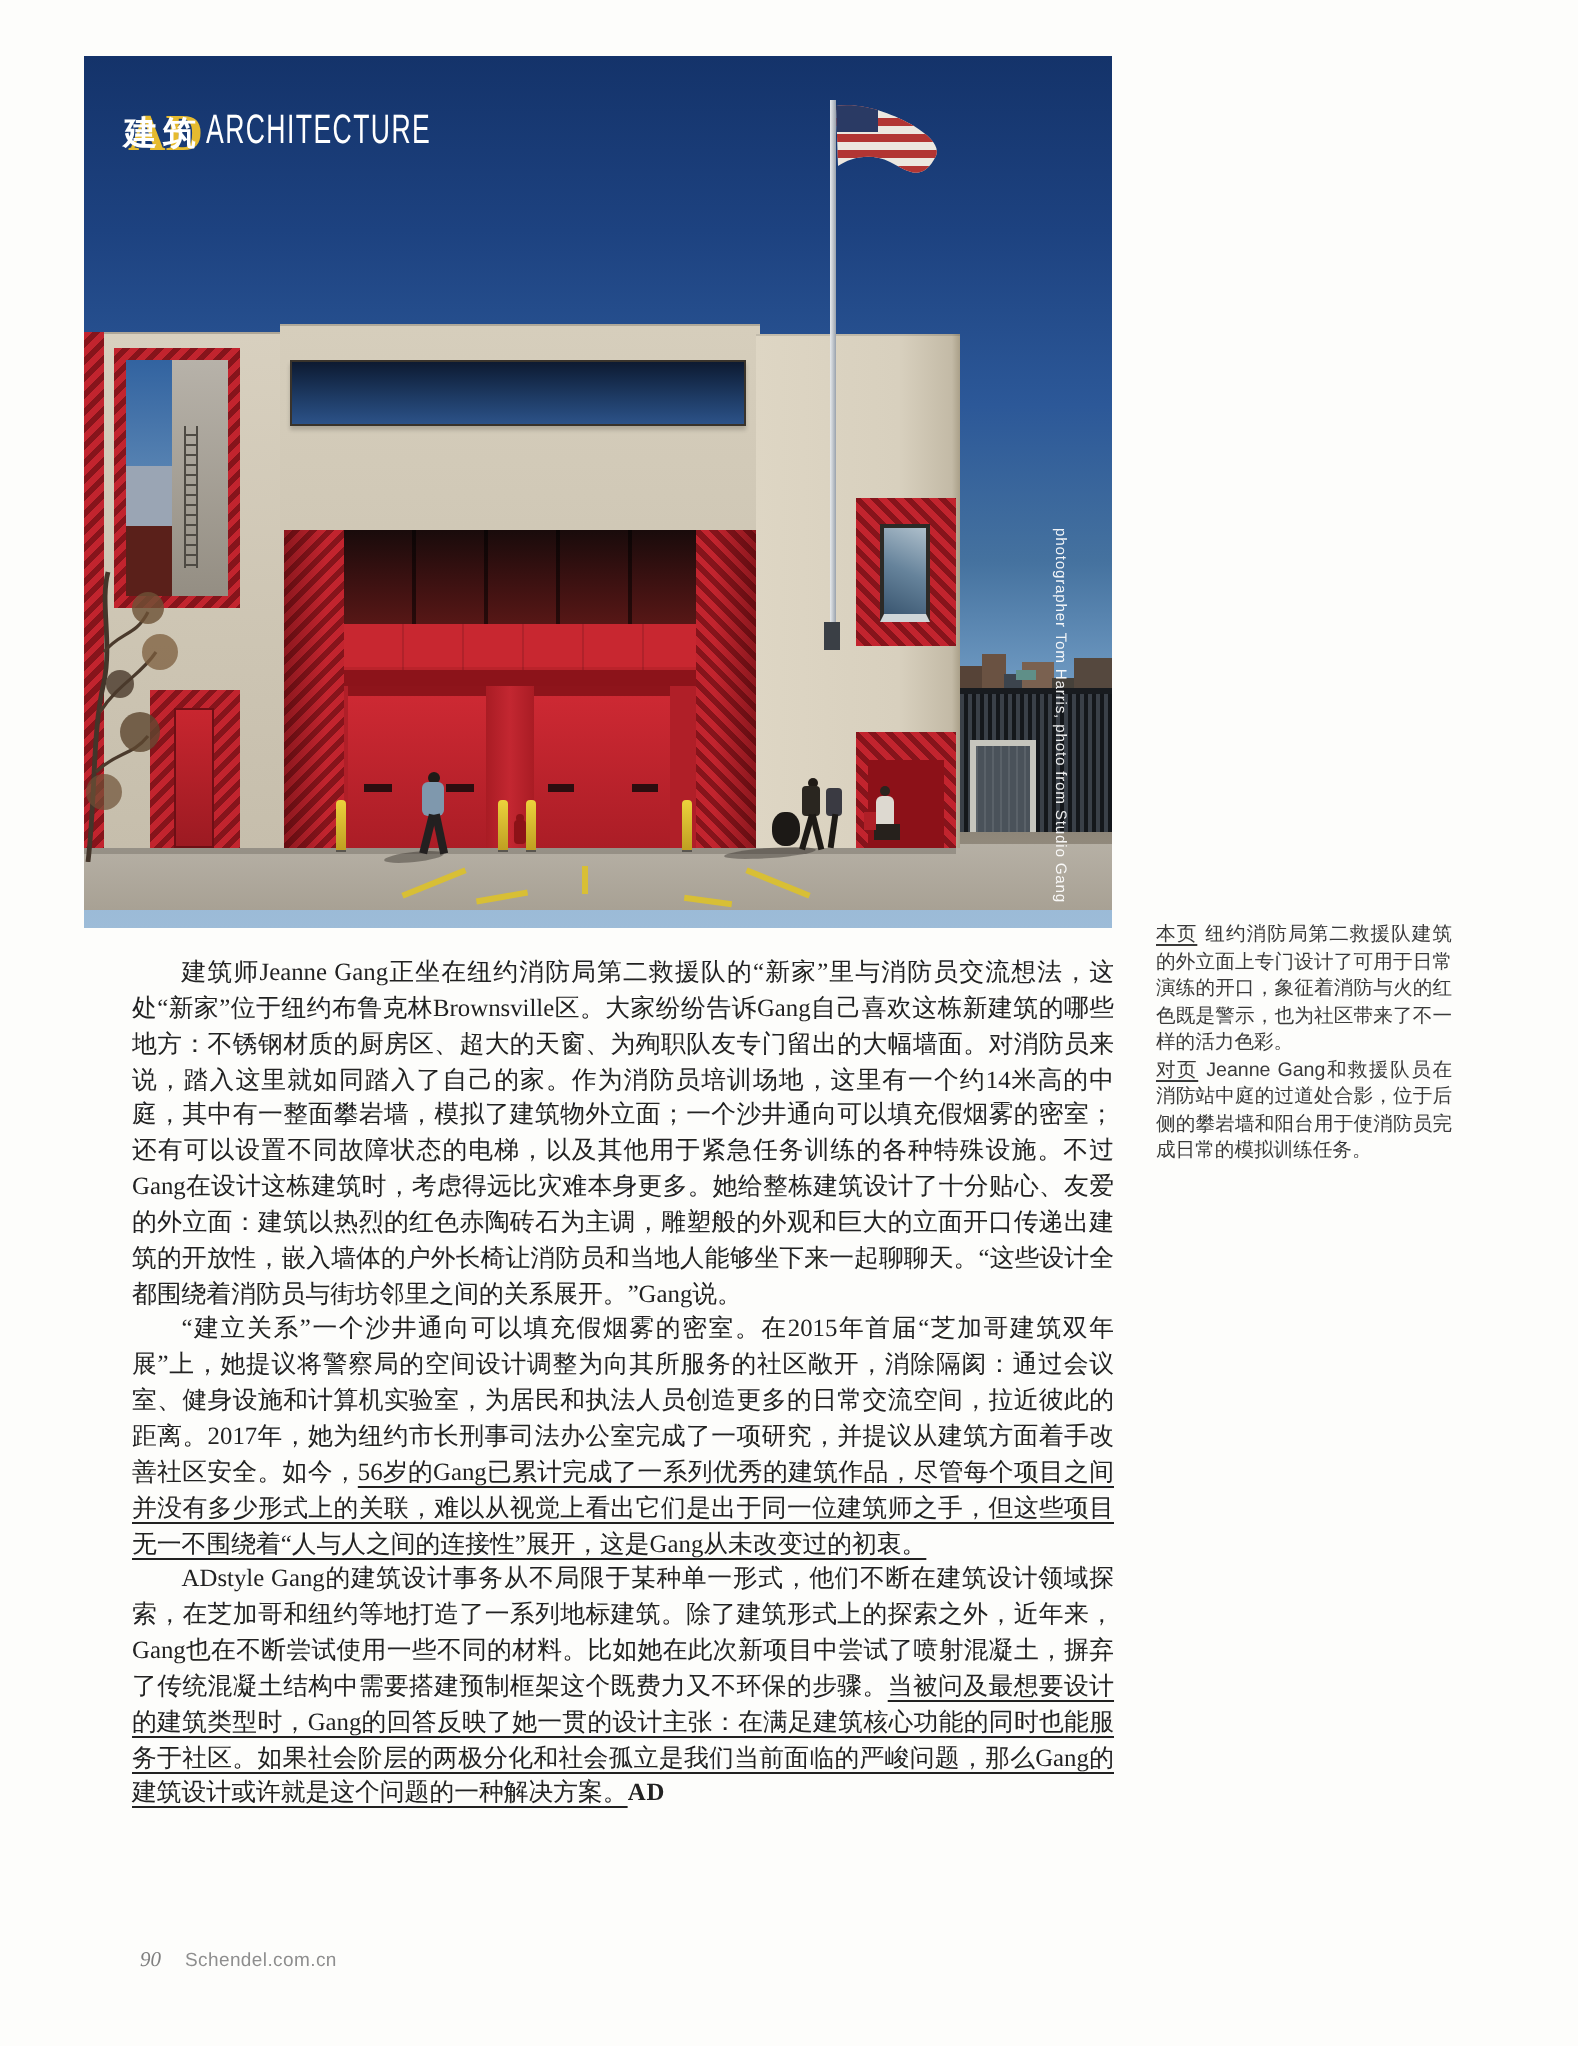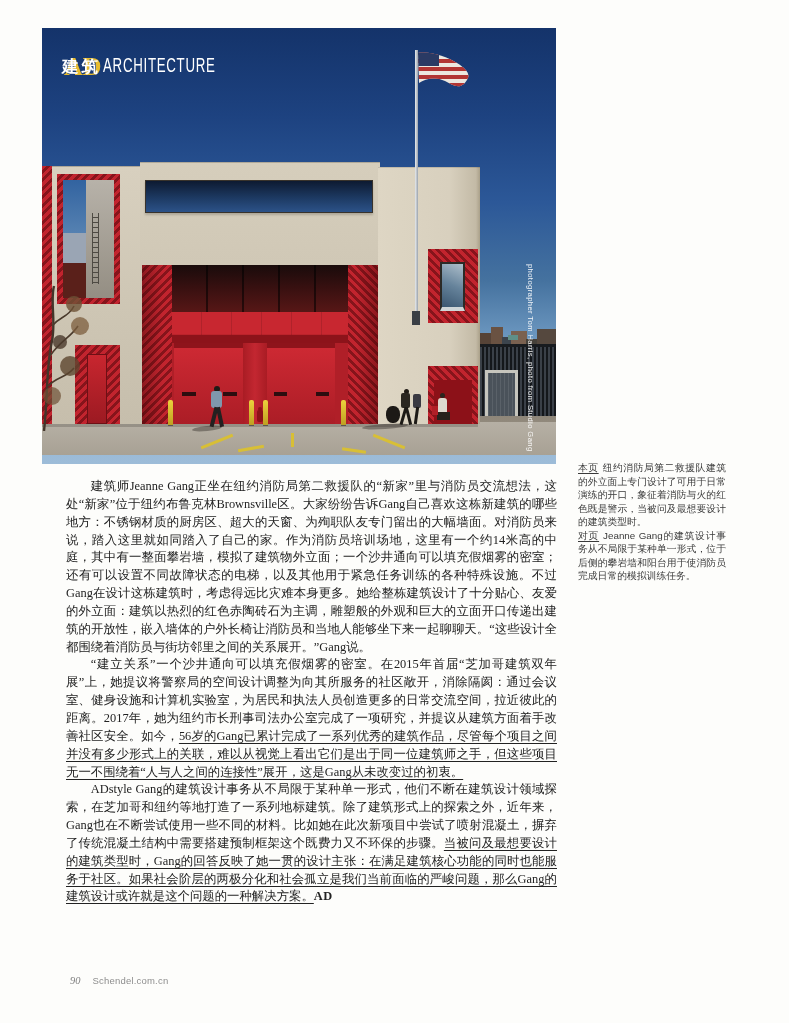--- a/index.html
+++ b/index.html
@@ -265,22 +265,22 @@
 
     <div class="masthead">
       <span class="m-cn">建筑</span>
       <span class="m-ad">AD</span>
       <span class="m-en">ARCHITECTURE</span>
     </div>
     <div class="credit">photographer Tom Harris, photo from Studio Gang</div>
   </div>
 
   <div class="caption">
-    <p><span class="cap-lead">本页</span><span>纽约消防局第二救援队建筑的外立面上专门设计了可用于日常演练的开口，象征着消防与火的红色既是警示，当被问及最想要设计的建筑类型时。</span></p>
-    <p><span class="cap-lead">对页</span><span>Jeanne Gang的建筑设计事务从不局限于某种单一形式，位于后侧的攀岩墙和阳台用于使消防员完成日常的模拟训练任务。</span></p>
+    <p><span class="cap-lead">本页</span><span>纽约消防局第二救援队建筑的外立面上专门设计了可用于日常演练的开口，象征着消防与火的红色既是警示，也为社区带来了不一样的活力色彩。</span></p>
+    <p><span class="cap-lead">对页</span><span>Jeanne Gang和救援队员在消防站中庭的过道处合影，位于后侧的攀岩墙和阳台用于使消防员完成日常的模拟训练任务。</span></p>
   </div>
 
   <div class="article">
       <p><span>建筑师Jeanne Gang正坐在纽约消防局第二救援队的“新家”里与消防员交流想法，这处“新家”位于纽约布鲁克林Brownsville区。大家纷纷告诉Gang自己喜欢这栋新建筑的哪些地方：不锈钢材质的厨房区、超大的天窗、为殉职队友专门留出的大幅墙面。对消防员来说，踏入这里就如同踏入了自己的家。作为消防员培训场地，这里有一个约14米高的中庭，其中有一整面攀岩墙，模拟了建筑物外立面；一个沙井通向可以填充假烟雾的密室；还有可以设置不同故障状态的电梯，以及其他用于紧急任务训练的各种特殊设施。不过Gang在设计这栋建筑时，考虑得远比灾难本身更多。她给整栋建筑设计了十分贴心、友爱的外立面：建筑以热烈的红色赤陶砖石为主调，雕塑般的外观和巨大的立面开口传递出建筑的开放性，嵌入墙体的户外长椅让消防员和当地人能够坐下来一起聊聊天。“这些设计全都围绕着消防员与街坊邻里之间的关系展开。”Gang说。</span></p>
       <p><span>“建立关系”一个沙井通向可以填充假烟雾的密室。在2015年首届“芝加哥建筑双年展”上，她提议将警察局的空间设计调整为向其所服务的社区敞开，消除隔阂：通过会议室、健身设施和计算机实验室，为居民和执法人员创造更多的日常交流空间，拉近彼此的距离。2017年，她为纽约市长刑事司法办公室完成了一项研究，并提议从建筑方面着手改善社区安全。如今，</span><span class="u">56岁的Gang已累计完成了一系列优秀的建筑作品，尽管每个项目之间并没有多少形式上的关联，难以从视觉上看出它们是出于同一位建筑师之手，但这些项目无一不围绕着“人与人之间的连接性”展开，这是Gang从未改变过的初衷。</span></p>
       <p><span>ADstyle Gang的建筑设计事务从不局限于某种单一形式，他们不断在建筑设计领域探索，在芝加哥和纽约等地打造了一系列地标建筑。除了建筑形式上的探索之外，近年来，Gang也在不断尝试使用一些不同的材料。比如她在此次新项目中尝试了喷射混凝土，摒弃了传统混凝土结构中需要搭建预制框架这个既费力又不环保的步骤。</span><span class="u">当被问及最想要设计的建筑类型时，Gang的回答反映了她一贯的设计主张：在满足建筑核心功能的同时也能服务于社区。如果社会阶层的两极分化和社会孤立是我们当前面临的严峻问题，那么Gang的建筑设计或许就是这个问题的一种解决方案。</span><span class="endmark">AD</span></p>
     </div>
 
   <div class="footer">
     <span class="pagenum">90</span>

